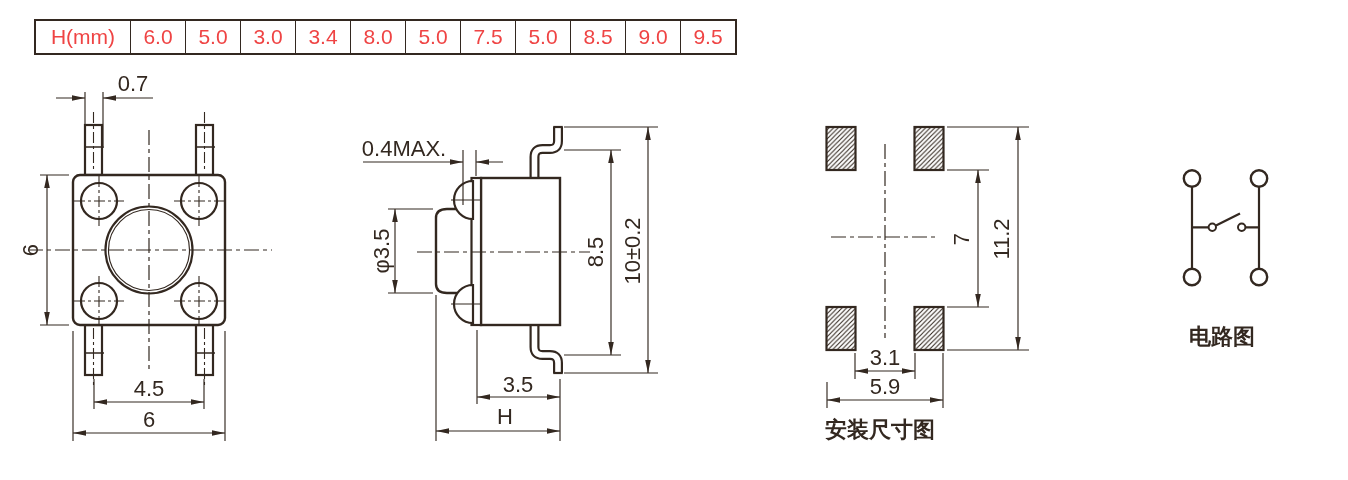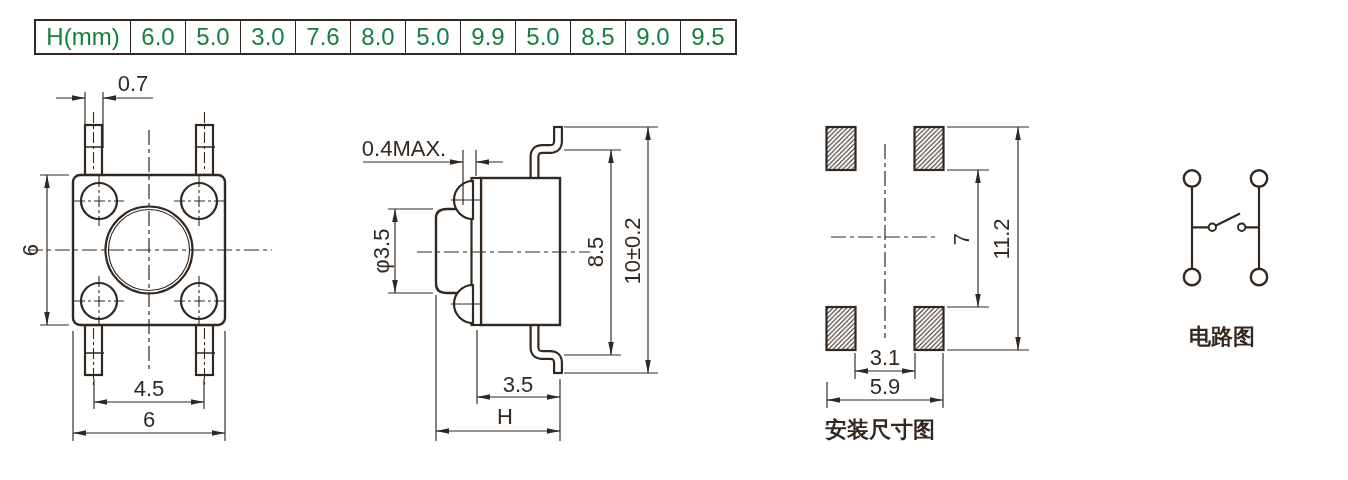--- a/index.html
+++ b/index.html
@@ -2,21 +2,21 @@
 <html><head>
 <meta charset="utf-8">
 <style>
   html,body{margin:0;padding:0;background:#fff;}
   .page{position:relative;width:1348px;height:480px;background:#fff;overflow:hidden;
         font-family:"Liberation Sans",sans-serif;}
   
   .htable{position:absolute;left:34px;top:19px;display:flex;height:36px;
           border:2.2px solid #332820;box-sizing:border-box;background:#fff;}
   .htable .cell{width:55px;display:flex;align-items:center;justify-content:center;
-          border-left:1.6px solid #332820;font-size:24px;color:#15803d;box-sizing:border-box;}
+          border-left:1.6px solid #332820;font-size:21px;color:#ef4444;box-sizing:border-box;}
   .htable .cell.head{width:94px;border-left:none;}
   
   .draw{position:absolute;left:0;top:0;}
   .thin{stroke:#332820;stroke-width:1.15;fill:none;}
   .tick{stroke:#332820;stroke-width:1.5;fill:none;}
   .thick{stroke:#332820;stroke-width:2.4;fill:#fff;}
   .thick2{stroke:#332820;stroke-width:2.2;fill:#fff;}
   .nofill{fill:none;}
   .cl{stroke:#332820;stroke-width:1.2;fill:none;stroke-dasharray:15 4 4 4;}
   .cross{stroke:#332820;stroke-width:1.1;fill:none;stroke-dasharray:11 3 3 3;}
@@ -30,24 +30,24 @@
 </head>
 <body>
 
 <div class="page">
 
   <div class="htable">
     <div class="cell head">H(mm)</div>
     <div class="cell">6.0</div>
     <div class="cell">5.0</div>
     <div class="cell">3.0</div>
-    <div class="cell">7.6</div>
+    <div class="cell">3.4</div>
     <div class="cell">8.0</div>
     <div class="cell">5.0</div>
-    <div class="cell">9.9</div>
+    <div class="cell">7.5</div>
     <div class="cell">5.0</div>
     <div class="cell">8.5</div>
     <div class="cell">9.0</div>
     <div class="cell">9.5</div>
   </div>
 
   <svg class="draw" width="1348" height="480" viewBox="0 0 1348 480">
     <defs>
       <pattern id="hatch" width="4.6" height="4.6" patternUnits="userSpaceOnUse">
         <path d="M-1.15,1.15 L1.15,-1.15 M0,4.6 L4.6,0 M3.45,5.75 L5.75,3.45" stroke="#332820" stroke-width="1.1"></path>

